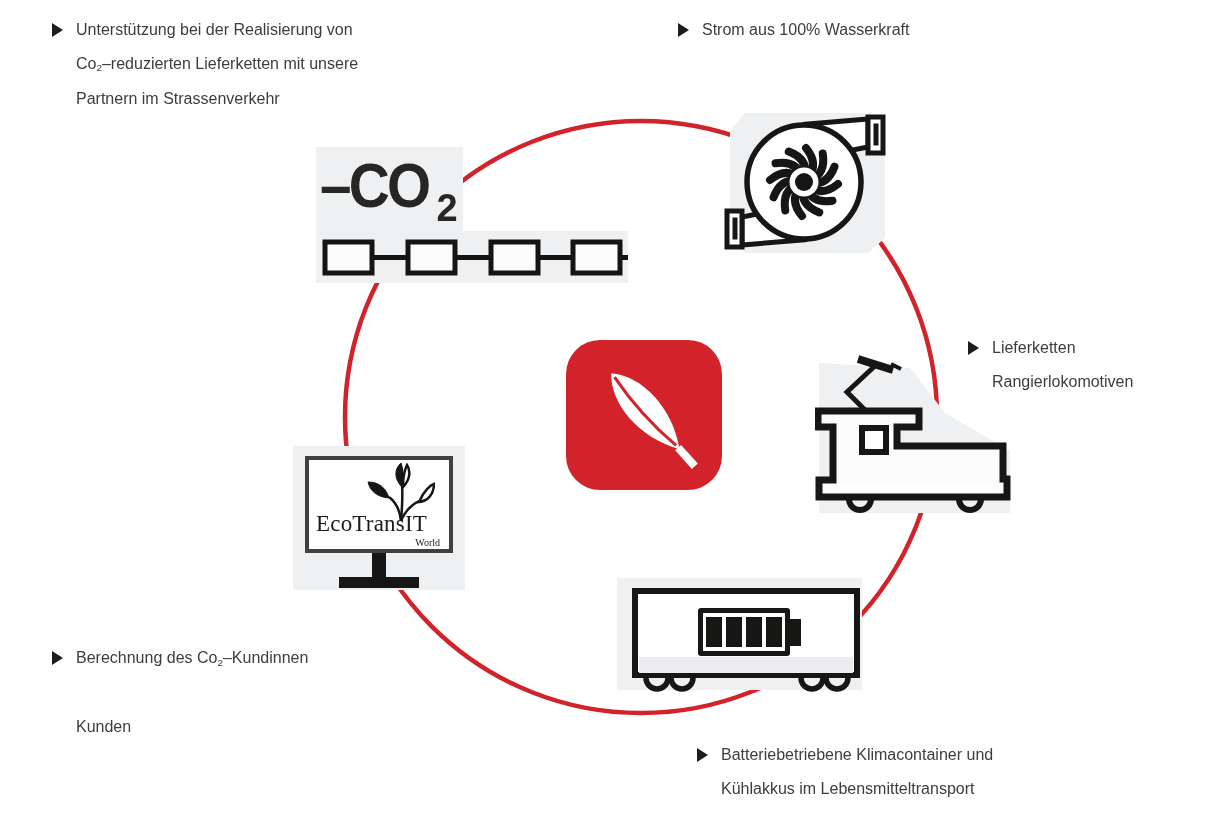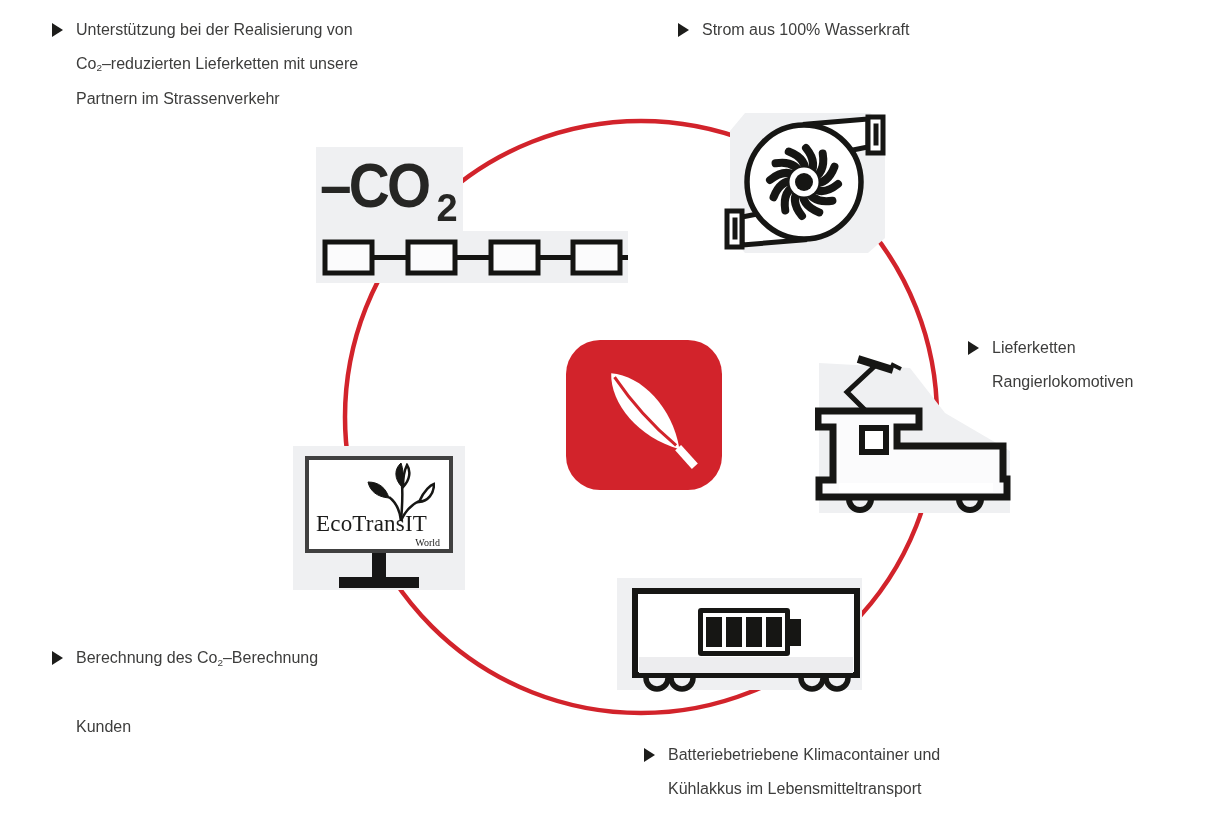--- a/index.html
+++ b/index.html
@@ -15,21 +15,21 @@
   }
   
   .bullet-block{position:absolute;display:flex;gap:13px;font-size:16px;line-height:33.5px;z-index:3;}
   .tri{width:0;height:0;border-left:11px solid #1d1d1b;border-top:7px solid transparent;
        border-bottom:7px solid transparent;margin-top:10px;flex:none;}
   .sb{font-size:0.62em;position:relative;top:0.30em;}
   #b1{left:52px;top:13px;}
   #b2{left:678px;top:13px;justify-content:space-between;}
   #b3{left:968px;top:331px;}
   #b4{left:52px;top:641px;}
-  #b5{left:644px;top:738px;justify-content:center;}
+  #b5{left:697px;top:738px;justify-content:center;}
   
   #ring{position:absolute;left:0;top:0;z-index:1;}
   
   .icon-abs{position:absolute;z-index:2;}
   #co2box{left:316px;top:147px;width:147px;height:84px;background:var(--ibg);
           display:flex;align-items:flex-start;padding-left:4px;box-sizing:border-box;}
   #co2box .main{font-weight:bold;font-size:63px;line-height:60px;letter-spacing:-3px;
                 color:#262624;transform:scaleX(.90);transform-origin:left top;margin-top:8px;}
   #co2box .sub2{font-weight:bold;font-size:38px;line-height:38px;color:#262624;margin-top:42px;margin-left:-4px;}
   #chainbox{left:316px;top:231px;width:312px;height:52px;background:var(--ibg);}
@@ -75,21 +75,21 @@
     <span class="tri"></span>
     <span>
       <span>Lieferketten</span><br>
       <span>Rangierlokomotiven</span>
     </span>
   </div>
 
   <div class="bullet-block" id="b4">
     <span class="tri"></span>
     <span>
-      <span>Berechnung des Co</span><span class="sb">2</span><span>–Berechnung</span><br>
+      <span>Berechnung des Co</span><span class="sb">2</span><span>–Kundinnen</span><br>
       <br>
       <span>Kunden</span>
     </span>
   </div>
 
   <div class="bullet-block" id="b5">
     <span class="tri"></span>
     <span>
       <span>Batteriebetriebene Klimacontainer und</span><br>
       <span>Kühlakkus im Lebensmitteltransport</span>

